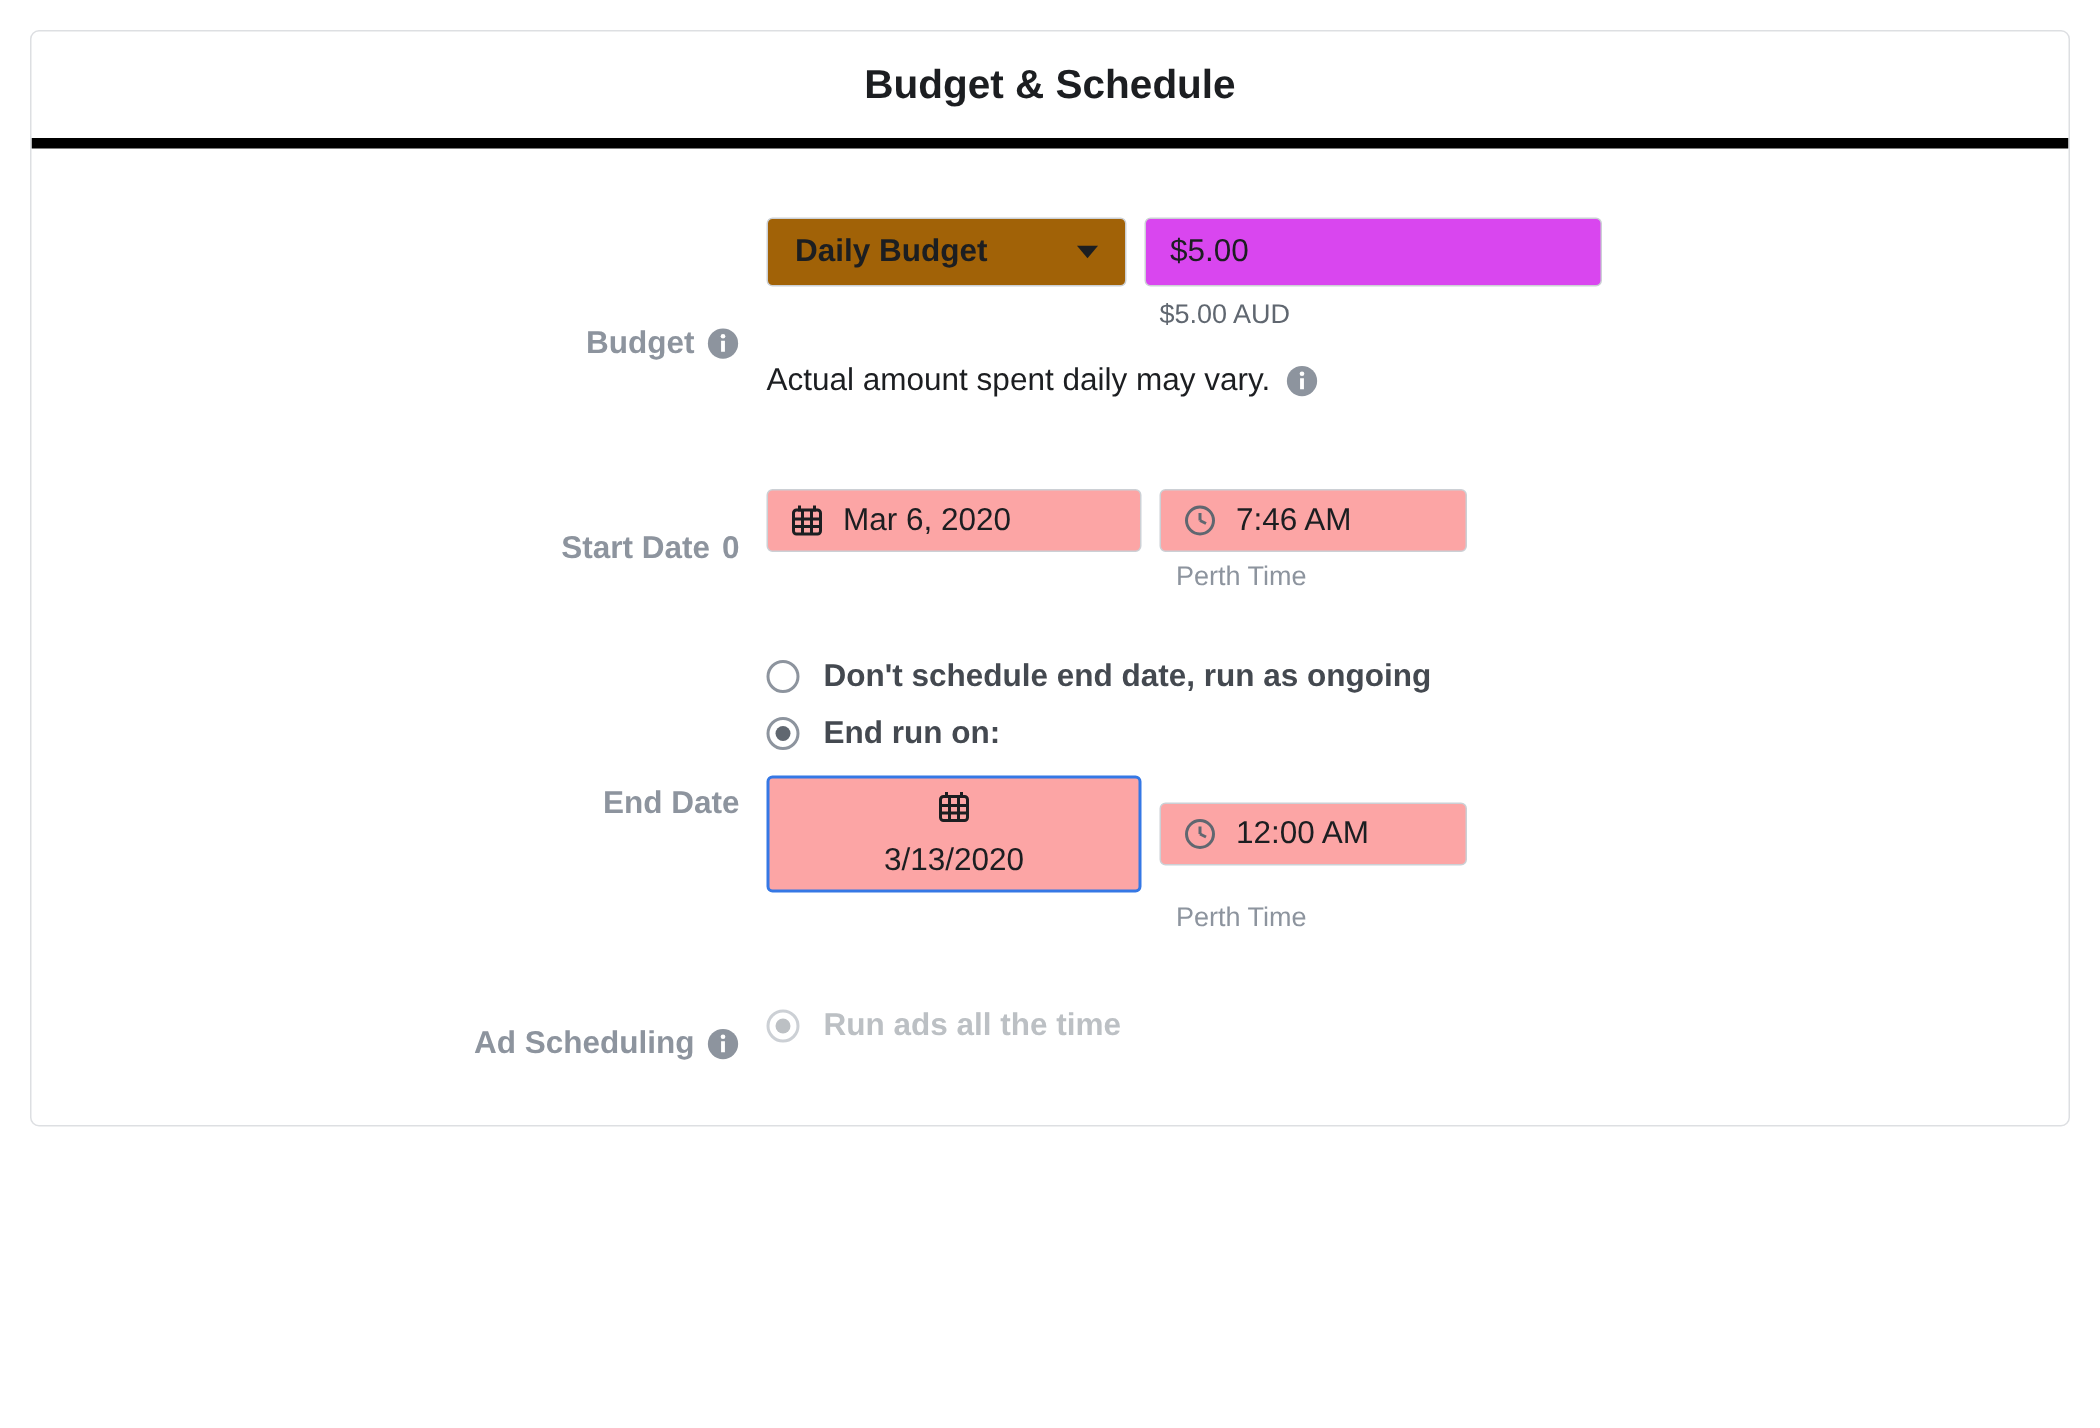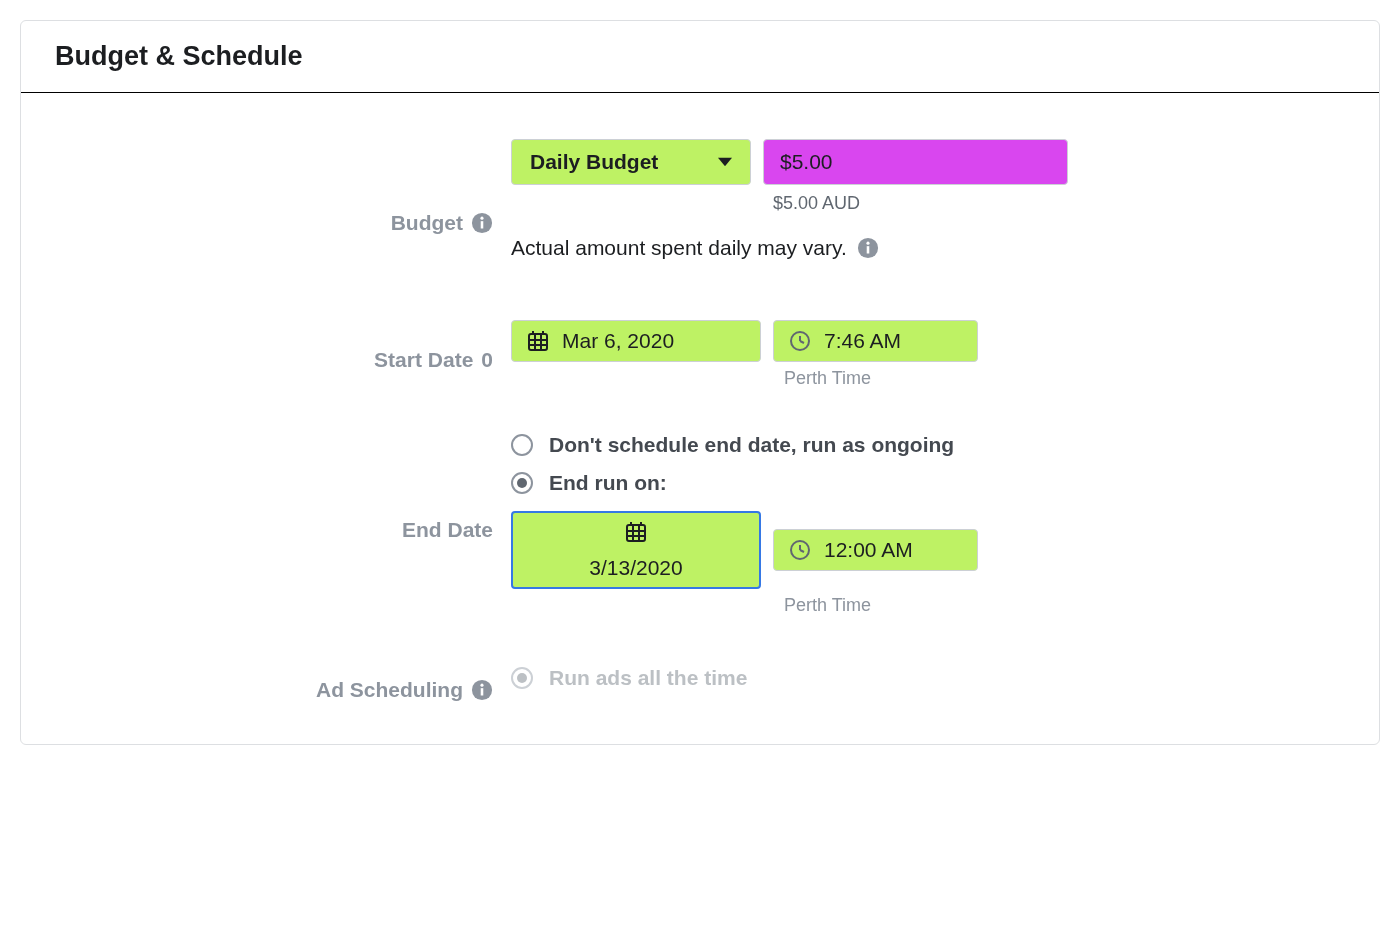--- a/index.html
+++ b/index.html
@@ -14,21 +14,22 @@
       color: #1c1e21;
     }
     .panel {
       border: 1px solid #dddfe2;
       border-radius: 6px;
       background: #fff;
       overflow: hidden;
     }
     .panel-header {
       padding: 20px 34px;
-      border-bottom: 1px solid #000000;
+      border-bottom: 7px solid #000000;
+      text-align: center;
     }
     .panel-title {
       font-size: 27px;
       font-weight: 700;
       color: #1c1e21;
     }
     .panel-body {
       padding: 46px 40px 40px 40px;
     }
     .form-row {
@@ -57,21 +58,21 @@
     }
     .control-line {
       display: flex;
       align-items: center;
       gap: 12px;
     }
     .dropdown {
       display: inline-flex;
       align-items: center;
       justify-content: space-between;
-      background: #bef264;
+      background: #a16207;
       border: 1px solid #ccd0d5;
       border-radius: 4px;
       padding: 10px 18px;
       font-size: 21px;
       font-weight: 700;
       color: #1c1e21;
       cursor: pointer;
       min-width: 240px;
       gap: 14px;
     }
@@ -100,21 +101,21 @@
     }
     .date-box, .time-box {
       display: inline-flex;
       align-items: center;
       gap: 12px;
       border: 1px solid #ccd0d5;
       border-radius: 4px;
       padding: 8px 14px;
       font-size: 21px;
       color: #1c1e21;
-      background: #bef264;
+      background: #fca5a5;
       min-width: 250px;
       cursor: pointer;
     }
     .date-box.focused {
       border: 2px solid #3578e5;
       padding: 7px 13px;
       flex-direction: column;
     }
     .time-box {
       min-width: 205px;

